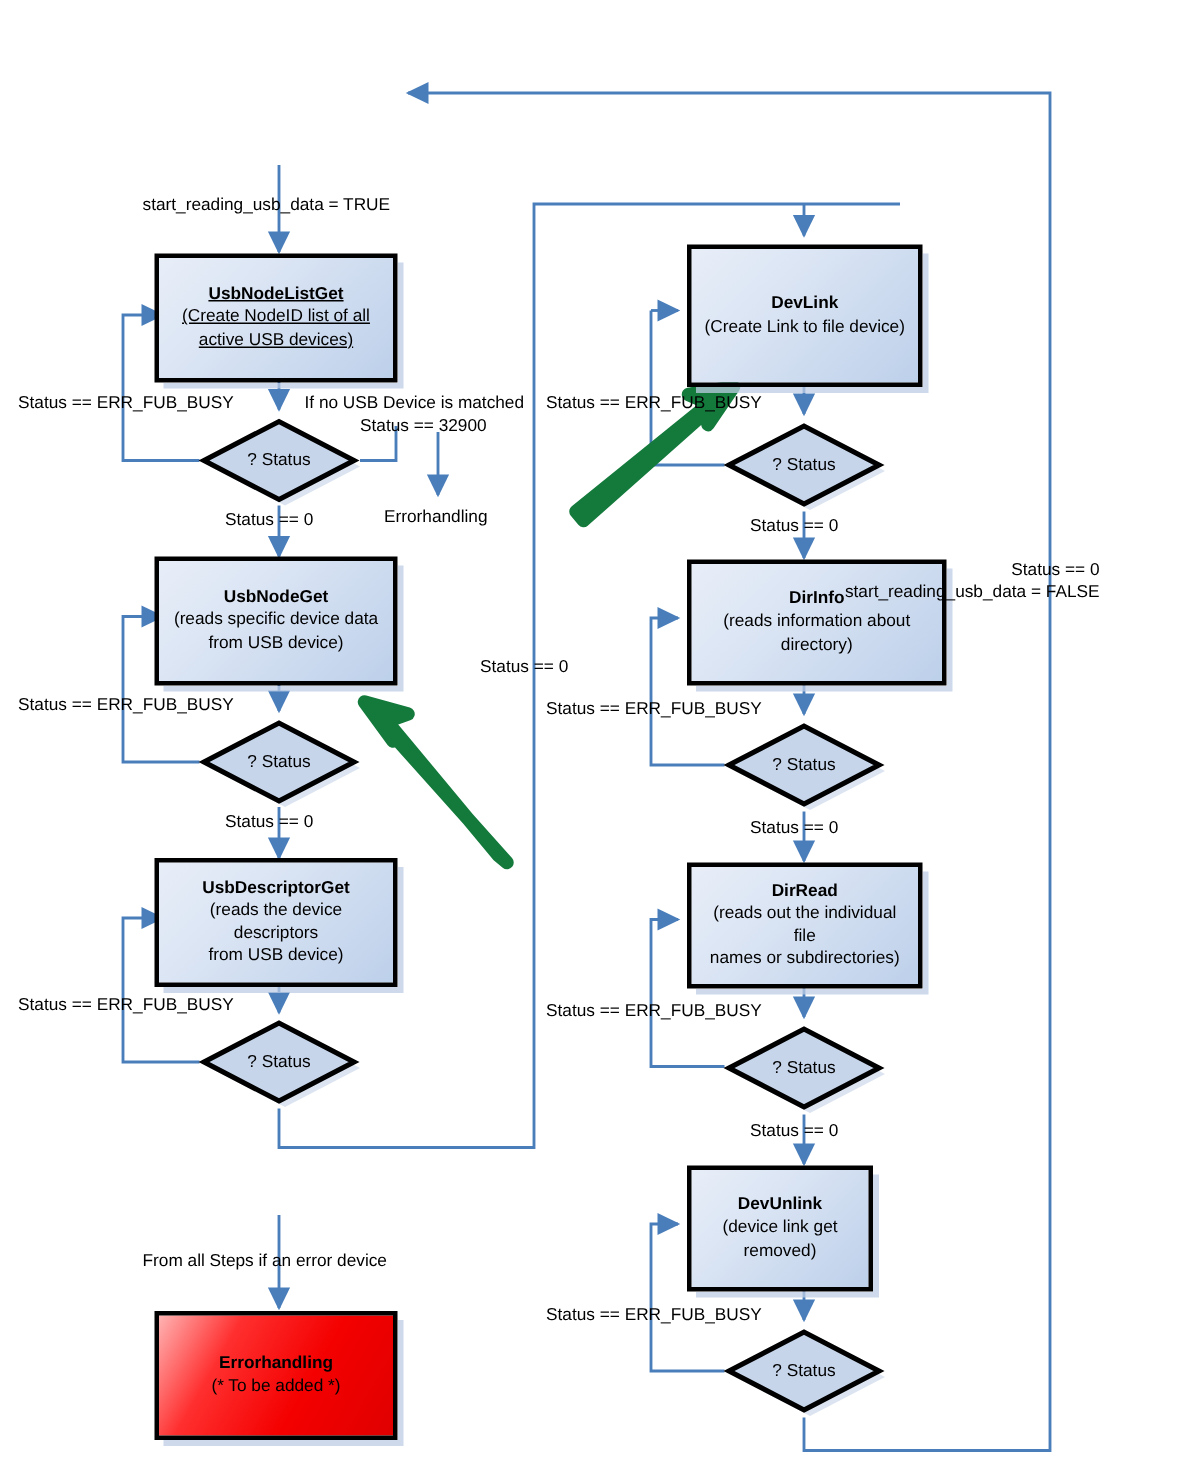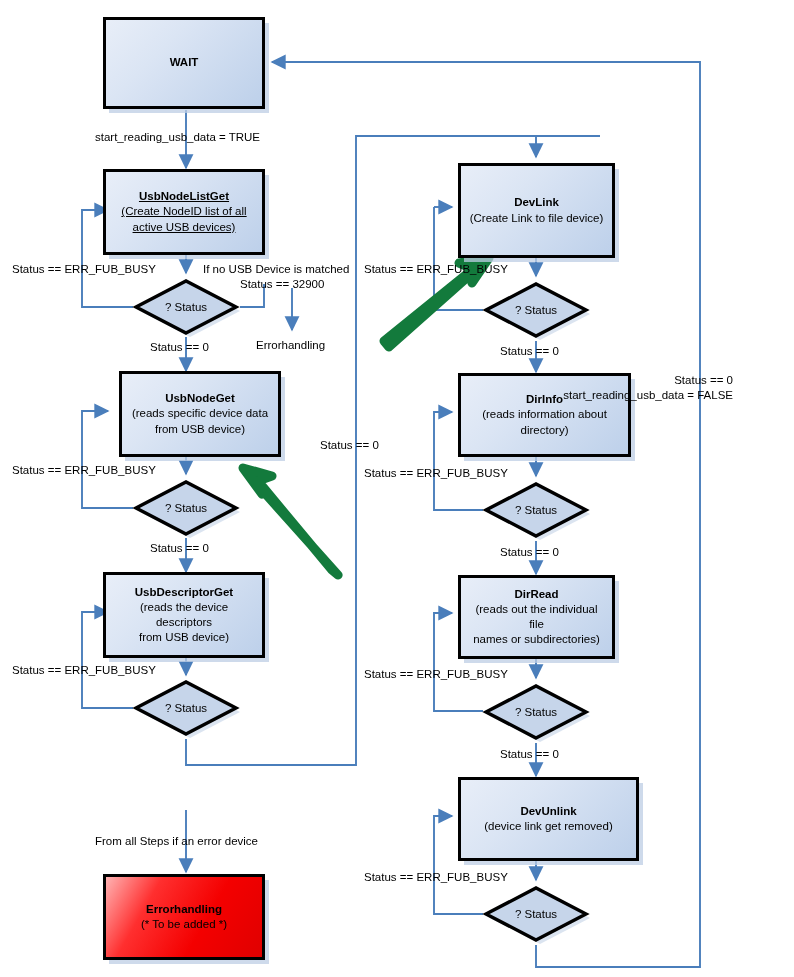--- a/index.html
+++ b/index.html
@@ -128,31 +128,28 @@
 
       <path d="M186,810 L186,872" marker-end="url(#ah)"></path>
     </g>
 
     <g>
       <path d="M389,347 L478,268 L472,283 L489,258 L459,263 L473,269 L384,341 Z" fill="#137a3c" stroke="#137a3c" stroke-width="9" stroke-linejoin="round"></path>
       <path d="M338,575 L253,480 L262,494 L243,468 L272,476 L258,481 L332,570 Z" fill="#137a3c" stroke="#137a3c" stroke-width="9" stroke-linejoin="round"></path>
     </g>
   </svg>
 
-  <div class="proc" style="left:103px; top:17px; width:162px; height:92px;">
-    <div class="ttl">WAIT</div>
-  </div>
 
   <div class="proc" style="left:103px; top:169px; width:162px; height:86px;text-decoration:underline;">
     <div class="ttl">UsbNodeListGet</div>
     <div class="sub">(Create NodeID list of all</div>
     <div class="sub">active USB devices)</div>
   </div>
 
-  <div class="proc" style="left:103px; top:371px; width:162px; height:86px;margin-left:16px;">
+  <div class="proc" style="left:103px; top:371px; width:162px; height:86px;">
     <div class="ttl">UsbNodeGet</div>
     <div class="sub">(reads specific device data</div>
     <div class="sub">from USB device)</div>
   </div>
 
   <div class="proc" style="left:103px; top:572px; width:162px; height:86px;">
     <div class="ttl">UsbDescriptorGet</div>
     <div class="sub">(reads the device descriptors</div>
     <div class="sub">from USB device)</div>
   </div>
@@ -172,21 +169,21 @@
     <div class="sub">(reads information about</div>
     <div class="sub">directory)</div>
   </div>
 
   <div class="proc" style="left:458px; top:575px; width:157px; height:84px;">
     <div class="ttl">DirRead</div>
     <div class="sub">(reads out the individual file</div>
     <div class="sub">names or subdirectories)</div>
   </div>
 
-  <div class="proc" style="left:458px; top:777px; width:181px; height:84px;">
+  <div class="proc" style="left:458px; top:777px; width:124px; height:84px;">
     <div class="ttl">DevUnlink</div>
     <div class="sub">(device link get removed)</div>
   </div>
 
   <div class="diamond" style="left:131px; top:276px; width:110px; height:62px;">
     <svg width="110" height="62" viewBox="0 0 110 62">
       <polygon points="55,57 105,31 55,5 5,31" fill="rgba(190,205,228,0.55)" stroke="none" transform="translate(4,4)"></polygon>
       <polygon points="55,57 105,31 55,5 5,31" fill="#c6d5ea" stroke="#000" stroke-width="3.4"></polygon>
     </svg>
     <span>? Status</span>

